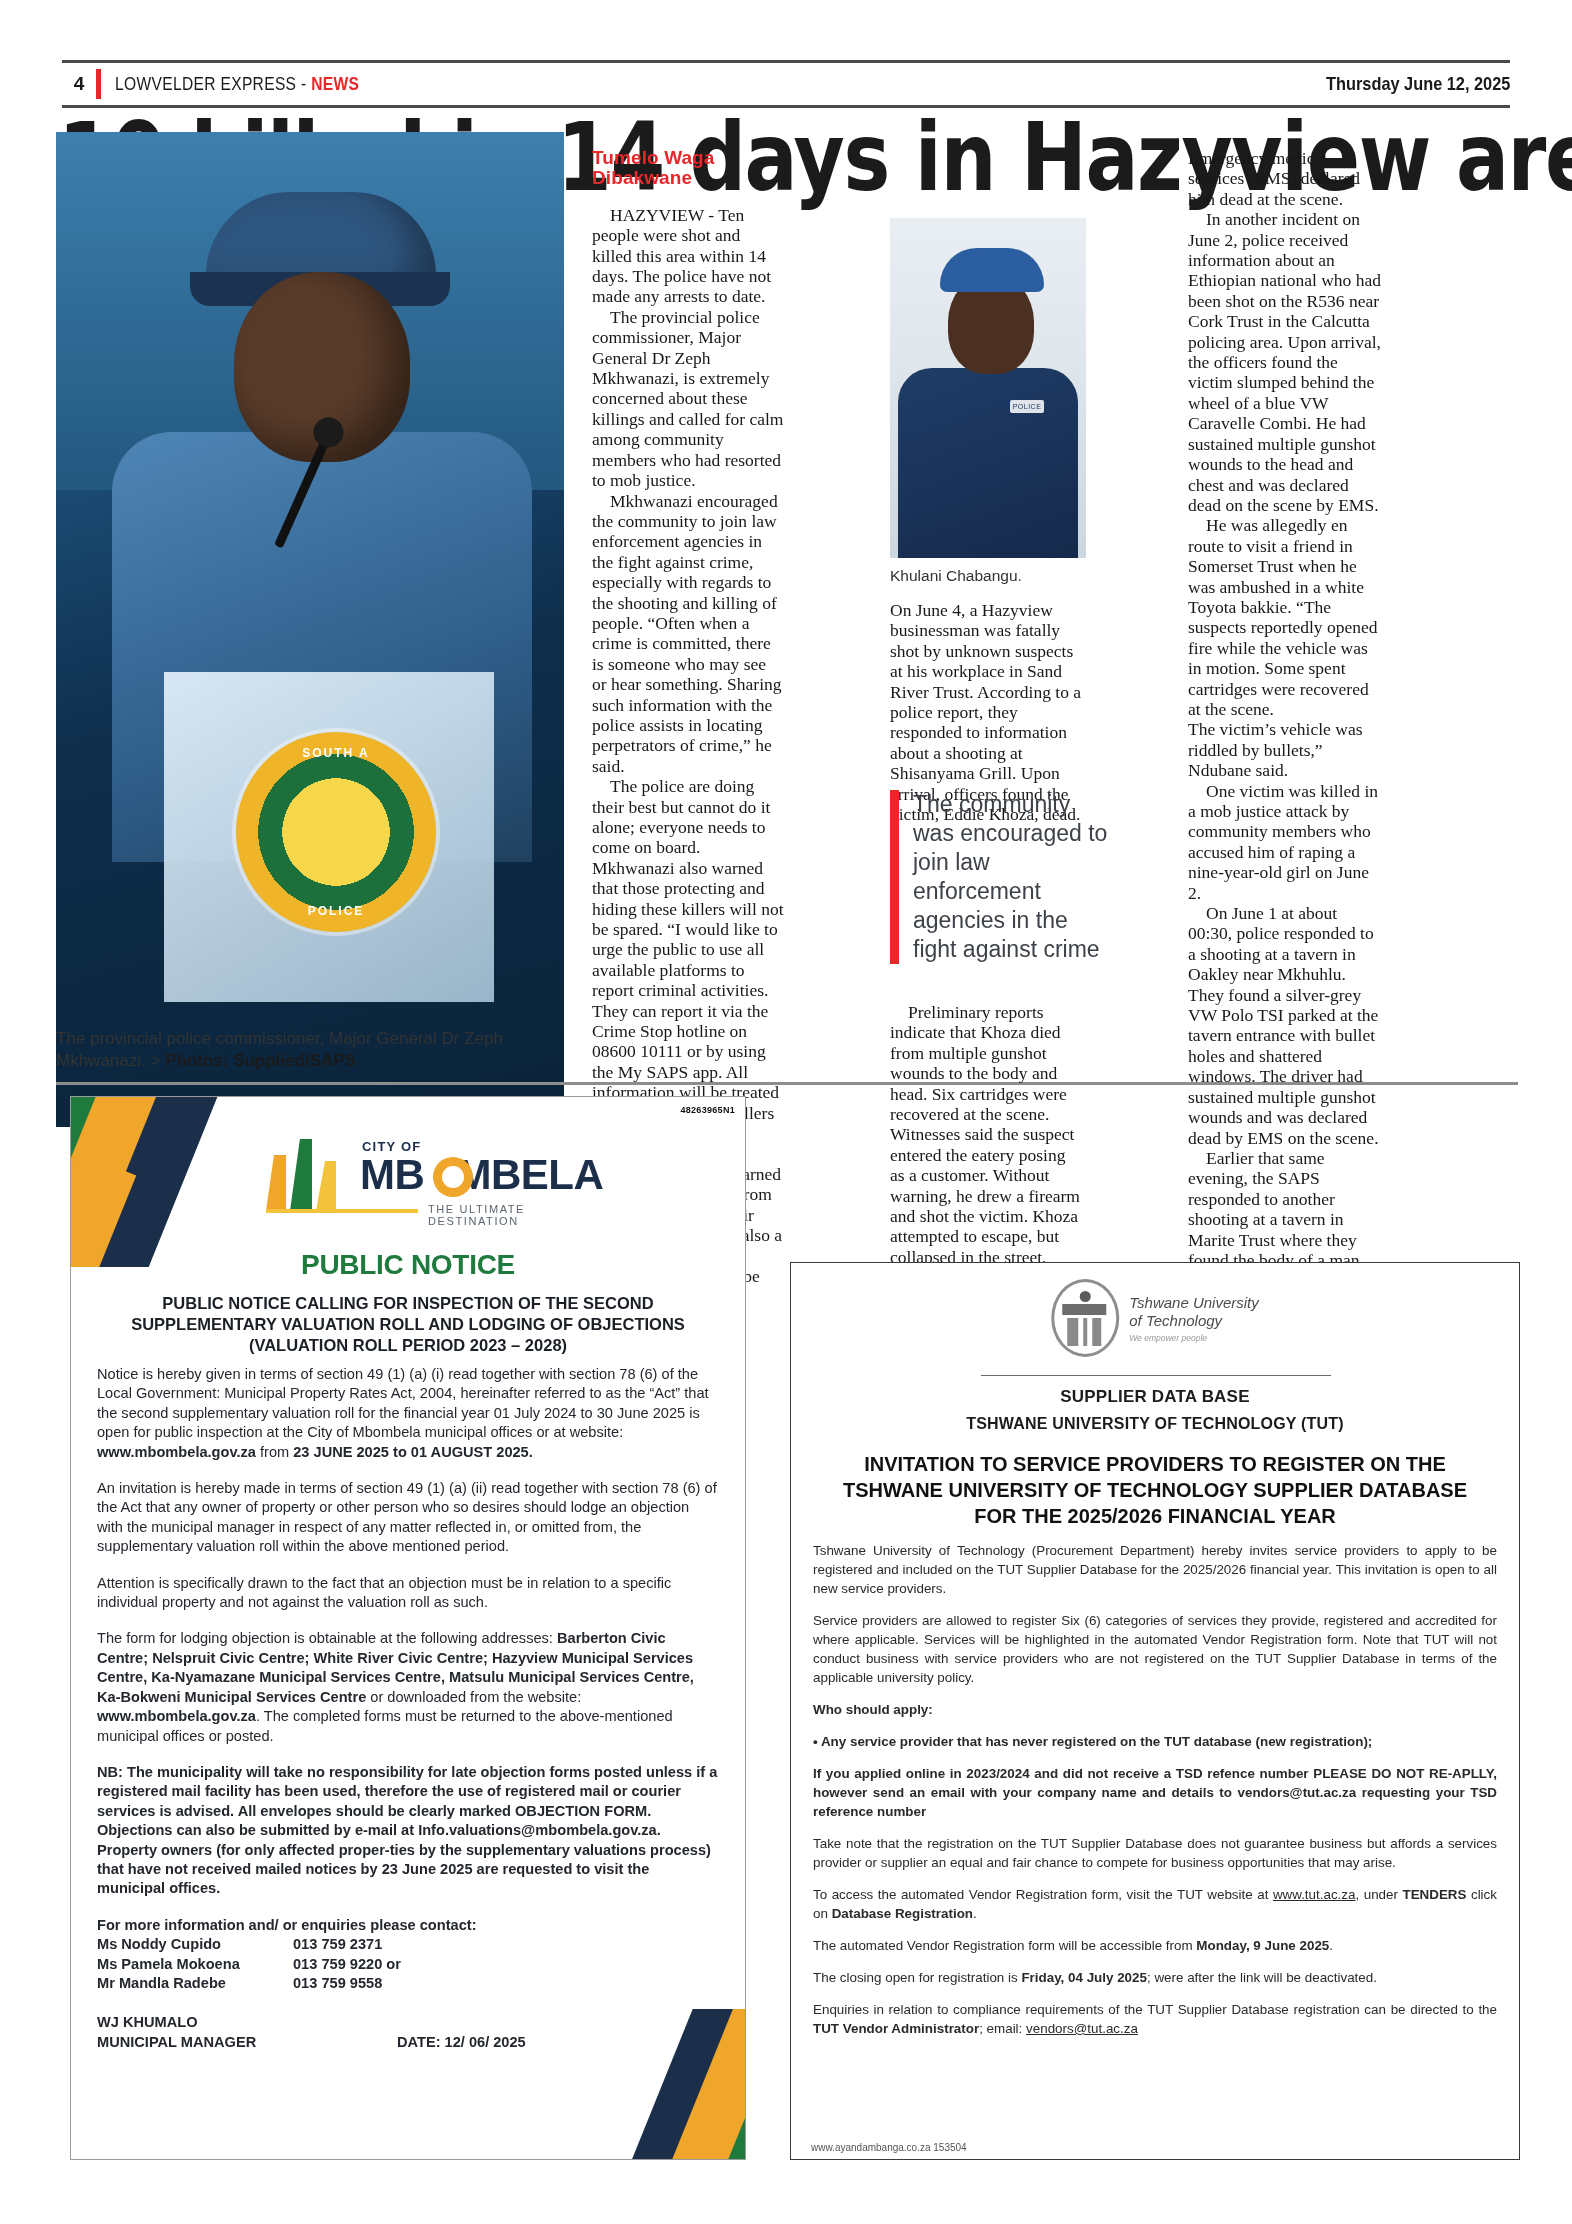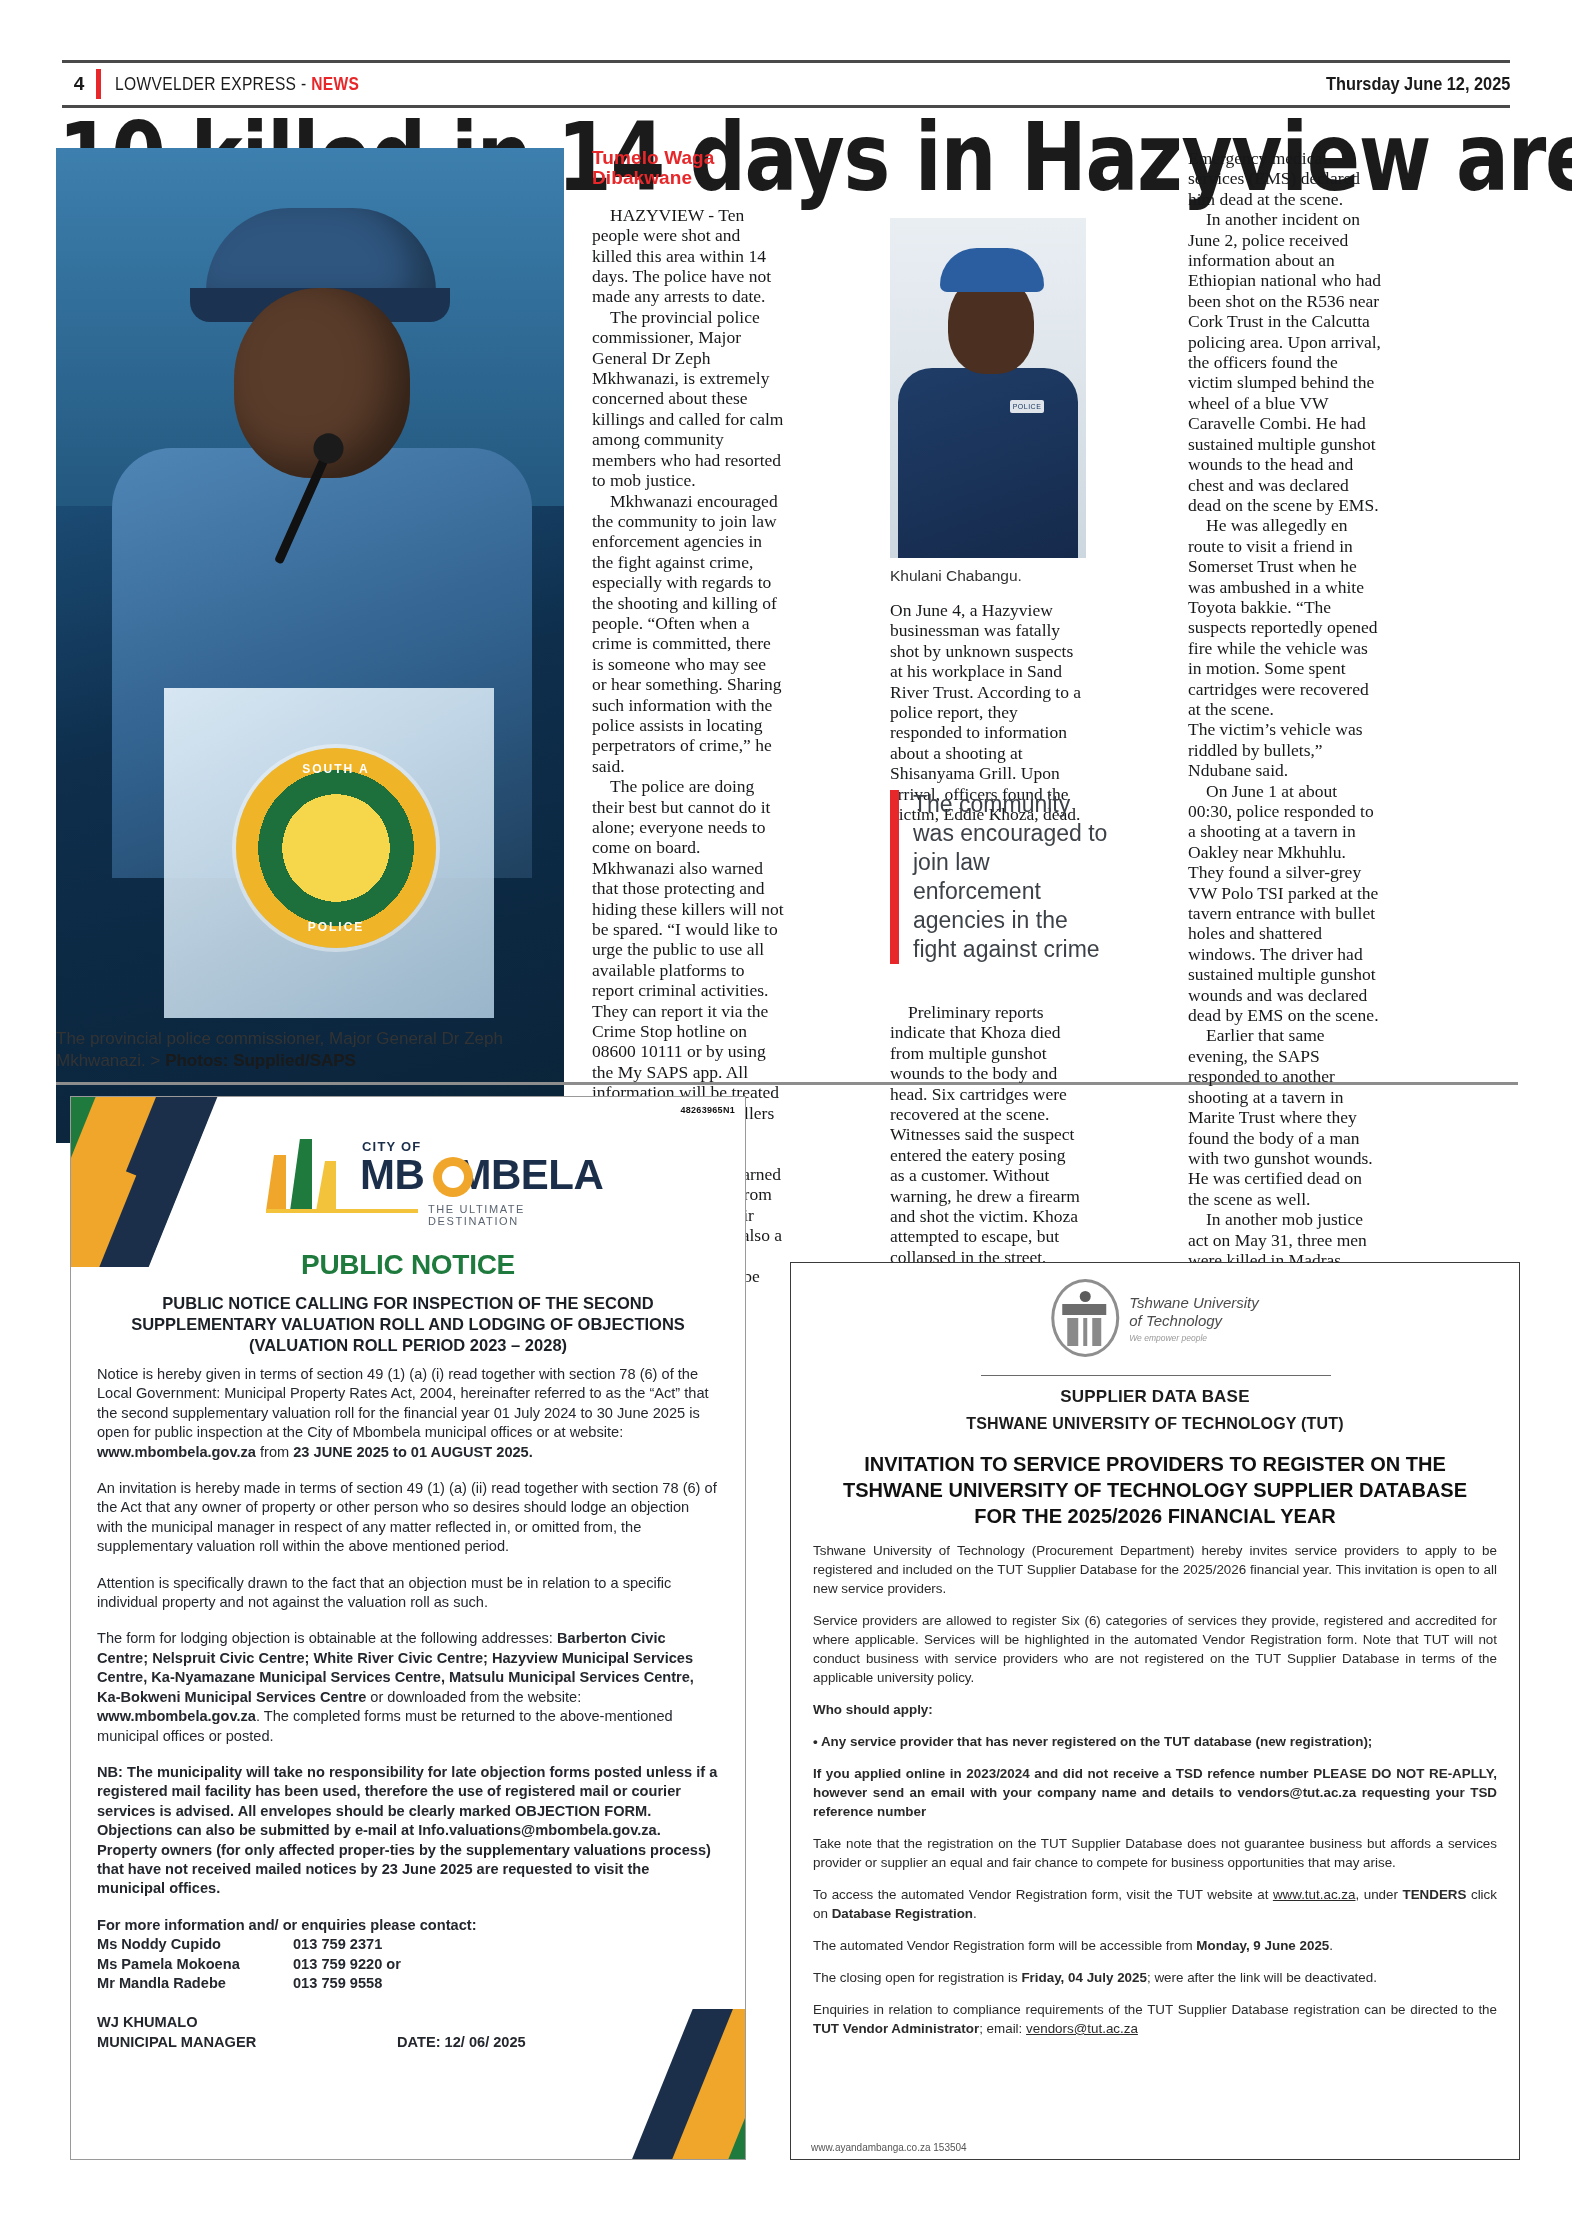--- a/index.html
+++ b/index.html
@@ -13,21 +13,21 @@
   .mh-rule{width:5px;height:30px;background:#e8272a;margin-right:14px;}
   .mh-title{font-size:19px;font-weight:500;letter-spacing:.4px;color:#1a1a1a;transform:scaleX(.82);transform-origin:left center;white-space:nowrap;}
   .mh-title b{color:#e8272a;font-weight:800;}
   .mh-date{margin-left:auto;font-size:19px;font-weight:700;color:#1a1a1a;transform:scaleX(.86);transform-origin:right center;white-space:nowrap;}
 
   
   .headline{position:absolute;left:58px;top:110px;width:1460px;font-family:"Liberation Sans Narrow","DejaVu Sans Condensed","Liberation Sans",sans-serif;
      font-size:94px;line-height:96px;font-weight:700;letter-spacing:-1.5px;color:#1b1b1b;transform:scaleX(.93);transform-origin:left top;white-space:nowrap;}
 
   
-  .photo-main{position:absolute;left:56px;top:148px;width:508px;height:995px;overflow:hidden;background:#0369a1;}
+  .photo-main{position:absolute;left:56px;top:132px;width:508px;height:995px;overflow:hidden;background:#0369a1;}
   .pm-sky{position:absolute;inset:0;background:linear-gradient(165deg,#2e6f9e 0%,#1d4f79 28%,#0e2e4c 55%,#0a2338 100%);}
   .pm-wall{position:absolute;left:0;top:0;width:100%;height:36%;background:linear-gradient(180deg,#3d7fae,#23587f);}
   .pm-cap{position:absolute;left:150px;top:60px;width:230px;height:110px;background:#2f567f;border-radius:108px 108px 34px 34px;box-shadow:inset -22px -14px 34px rgba(0,0,0,.35);}
   .pm-cap:after{content:"";position:absolute;left:-16px;bottom:-4px;width:260px;height:34px;background:#1b3350;border-radius:0 0 20px 20px;}
   .pm-face{position:absolute;left:178px;top:140px;width:176px;height:190px;background:#5a3c2a;border-radius:48% 48% 44% 44%;box-shadow:inset -20px -16px 40px rgba(0,0,0,.45);}
   .pm-body{position:absolute;left:56px;top:300px;width:420px;height:430px;background:linear-gradient(160deg,#4f86b6,#2f5e8a 60%,#20415f);border-radius:60px 60px 0 0;}
   .pm-pod{position:absolute;left:108px;top:540px;width:330px;height:330px;background:linear-gradient(150deg,rgba(225,238,248,.94),rgba(178,206,226,.85));}
   .pm-badge{position:absolute;left:180px;top:600px;width:200px;height:200px;border-radius:50%;
      background:radial-gradient(circle at 50% 50%,#f6d64b 0 38%,#1d6f3c 38% 55%,#f0b429 55% 72%,#1f4f86 72% 100%);box-shadow:0 0 0 4px rgba(255,255,255,.4);}
   .pm-badge-txt{position:absolute;left:180px;top:600px;width:200px;height:200px;color:#fff;font-size:12px;font-weight:700;letter-spacing:2px;}
@@ -177,20 +177,21 @@
 
   <div class="col" id="col2b">
     <p>Preliminary reports indicate that Khoza died from multiple gunshot wounds to the body and head. Six cartridges were recovered at the scene. Witnesses said the suspect entered the eatery posing as a customer. Without warning, he drew a firearm and shot the victim. Khoza attempted to escape, but collapsed in the street, where the suspect reportedly fired three more shots at him before fleeing the scene on foot.</p>
   </div>
 
   <div class="col" id="col3">
     <p class="noind">Emergency medical services (EMS) declared him dead at the scene.</p>
     <p>In another incident on June 2, police received information about an Ethiopian national who had been shot on the R536 near Cork Trust in the Calcutta policing area. Upon arrival, the officers found the victim slumped behind the wheel of a blue VW Caravelle Combi. He had sustained multiple gunshot wounds to the head and chest and was declared dead on the scene by EMS.</p>
     <p>He was allegedly en route to visit a friend in Somerset Trust when he was ambushed in a white Toyota bakkie. “The suspects reportedly opened fire while the vehicle was in motion. Some spent cartridges were recovered at the scene.</p>
     <p class="noind">The victim’s vehicle was riddled by bullets,” Ndubane said.</p>
+    <p>One victim was killed in a mob justice attack by community members who accused him of raping a nine-year-old girl on June 2.</p>
     <p>On June 1 at about 00:30, police responded to a shooting at a tavern in Oakley near Mkhuhlu. They found a silver-grey VW Polo TSI parked at the tavern entrance with bullet holes and shattered windows. The driver had sustained multiple gunshot wounds and was declared dead by EMS on the scene.</p>
     <p>Earlier that same evening, the SAPS responded to another shooting at a tavern in Marite Trust where they found the body of a man with two gunshot wounds. He was certified dead on the scene as well.</p>
     <p>In another mob justice act on May 31, three men were killed in Madras. They were accused of being involved in the various crimes occurring around Hazyview.</p>
     <p>On May 30 a Volksrust police constable, Khulani Chabangu, was forced to undress, robbed of his personal belongings and shot multiple times at a barbershop in Lillydale.</p>
   </div>
 
   <div class="ad-mb">
     <div class="mb-corner">
       <div class="mb-c1"></div>
         <div class="mb-c3"></div>

